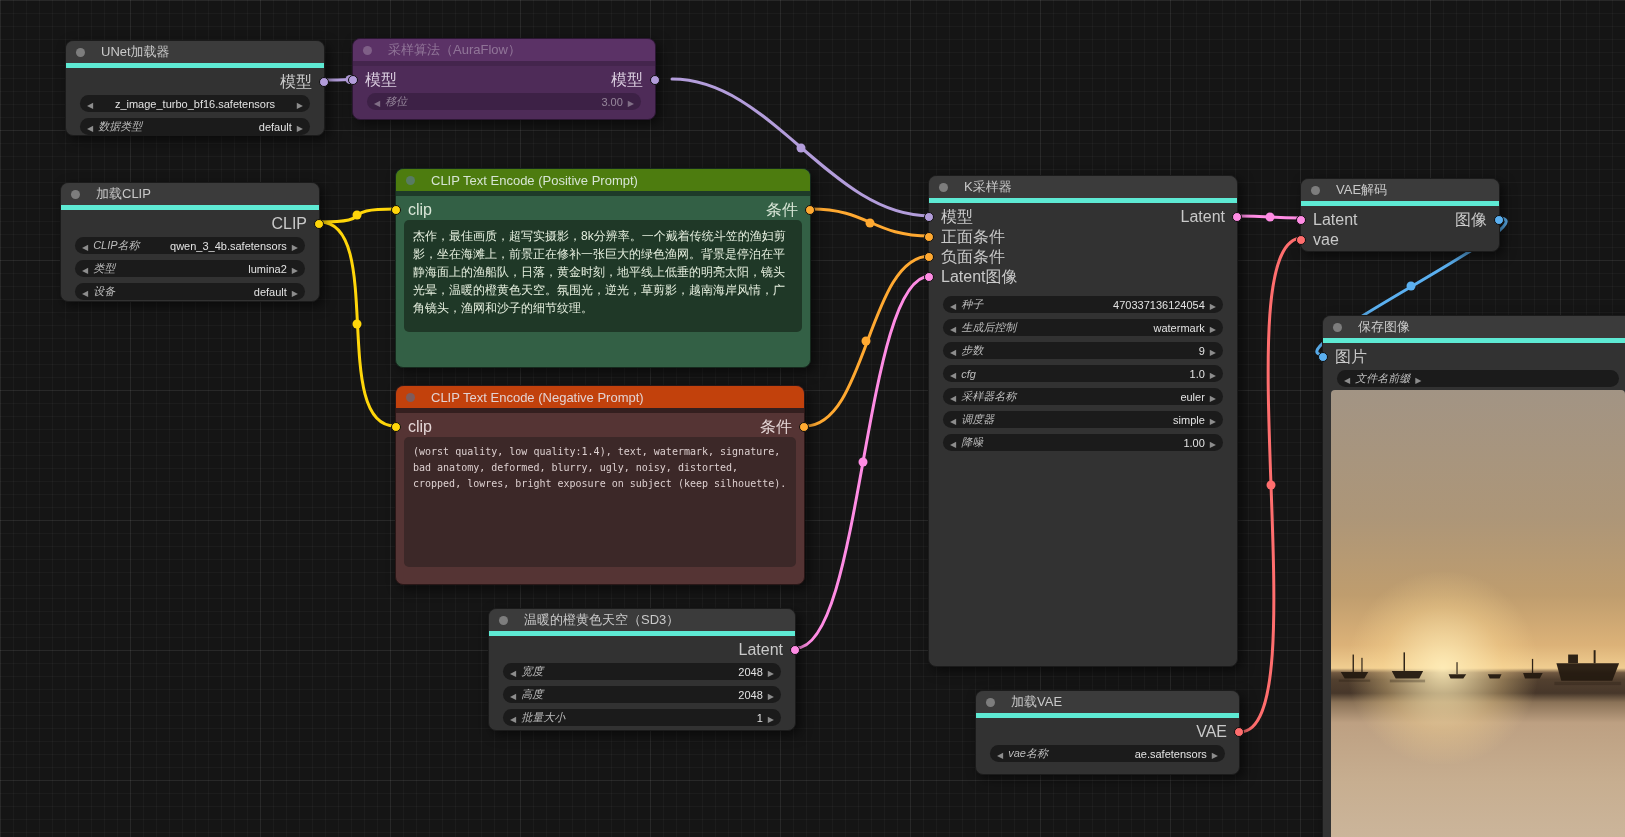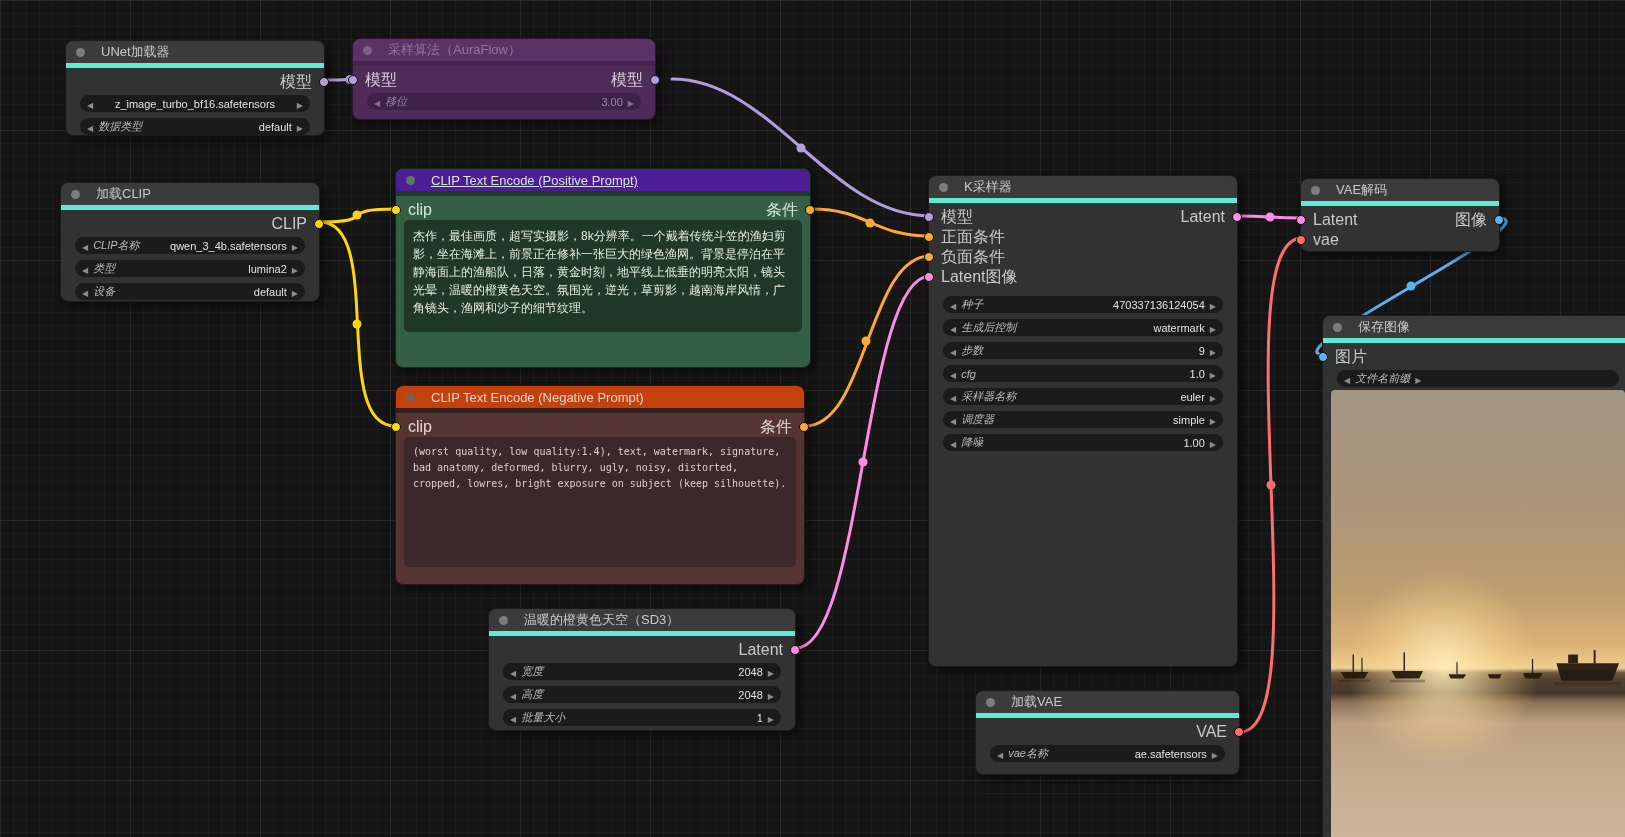--- a/index.html
+++ b/index.html
@@ -30,21 +30,21 @@
   .c-model{background:#b39ddb;} .c-clip{background:#ffd60a;} .c-cond{background:#ffa931;}
   .c-latent{background:#ff8ce4;} .c-vae{background:#ff6e6e;} .c-image{background:#5bb0f0;}
   .widget{height:17px;margin:3px 14px 6px;background:#1b1b1b;border-radius:9px;display:flex;
     align-items:center;padding:0 7px;font-size:11px;box-sizing:border-box;gap:5px;white-space:nowrap;}
   .wlabel{color:#bdbdbd;font-style:italic;} .wval{margin-left:auto;color:#e2e2e2;}
   .wval.center{margin:0 auto;text-align:center;}
   .arrL::before{content:"◀";font-size:8px;color:#8d8d8d;}
   .arrR::before{content:"▶";font-size:8px;color:#8d8d8d;}
   
   .node.green{background:#33604538;background:#336045;border-color:#16291d;}
-  .node.green .ntitle{background:#4c1d95;border-bottom-color:#1e3a29;color:#d6e4d4;text-decoration:underline;}
+  .node.green .ntitle{background:#4d7c0f;border-bottom-color:#1e3a29;color:#d6e4d4;}
   .node.green .tdot{background:#587b63;}
   .node.green .prow{color:#d9e6d7;}
   .prompt{margin:0 8px;border-radius:5px;padding:7px 9px;overflow:hidden;box-sizing:border-box;}
   .node.green .prompt{background:#1f3827;color:#e6efdf;font-size:12px;line-height:1.5;height:112px;}
   
   .node.maroon{background:#553434;border-color:#2a1717;}
   .node.maroon .ntitle{background:#c2410c;border-bottom-color:#341f1f;color:#e2d2d2;}
   .node.maroon .tdot{background:#7e5b5b;}
   .node.maroon .prow{color:#e4d6d6;}
   .node.maroon .prompt{background:#3c2828;color:#ddd0d0;

